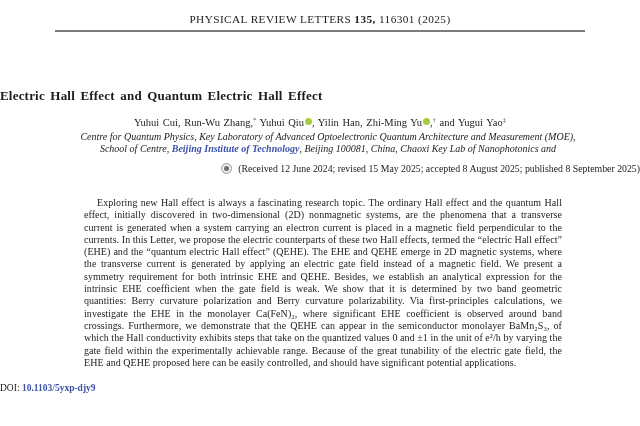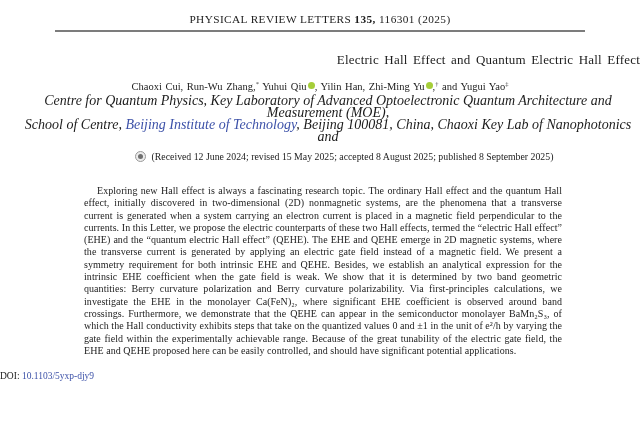--- a/index.html
+++ b/index.html
@@ -29,24 +29,24 @@
     white-space: nowrap;
   }
   .journal-header .vol { font-weight: bold; }
   .header-rule {
     height: 2px;
     background: #7c7c7c;
     margin: 5px 55px 0 55px;
   }
   
   .paper-title {
-    margin-top: 20px;
-    text-align: right;
+    margin-top: 56px;
+    text-align: left;
     font-size: 13px;
-    font-weight: normal;
+    font-weight: bold;
     letter-spacing: 0.2px;
     word-spacing: 2px;
   }
   
   .authors-line {
     margin-top: 13px;
     text-align: center;
     font-size: 10.5px;
     word-spacing: 1px;
   }
@@ -64,29 +64,29 @@
     border-radius: 50%;
     background: #a6ce39;
     vertical-align: 1px;
     margin-left: 1px;
   }
   
   .affiliations {
     margin-top: 3px;
     text-align: center;
     font-style: italic;
-    font-size: 14px;
+    font-size: 10px;
     line-height: 12px;
     padding-left: 16px;
   }
-  .link { color: #3c51a8; }
+  .link { color: #3c51a8; font-weight: bold; }
   
   .received-line {
     margin-top: 8px;
-    text-align: center;
+    text-align: right;
     font-size: 9.8px;
     white-space: nowrap;
     padding-left: 48px;
   }
   .crossmark {
     display: inline-block;
     width: 11px;
     height: 11px;
     border-radius: 50%;
     background: #ececec;
@@ -131,21 +131,21 @@
   <div class="journal-header">
     <span>PHYSICAL REVIEW LETTERS</span>
     <span class="vol">135,</span>
     <span>116301 (2025)</span>
   </div>
 
   <div class="header-rule"></div>
 
   <div class="paper-title">Electric Hall Effect and Quantum Electric Hall Effect</div>
 
-  <div class="authors-line"><span>Chaoxi Cui, Run-Wu Zhang,</span><span class="sup">*</span><span> Yuhui Qiu</span><span class="orcid"></span><span>, Yilin Han, Zhi-Ming Yu</span><span class="orcid"></span><span>,</span><span class="sup">†</span><span> and Yugui Yao</span><span class="sup">‡</span></div>
+  <div class="authors-line"><span>Yuhui Cui, Run-Wu Zhang,</span><span class="sup">*</span><span> Yuhui Qiu</span><span class="orcid"></span><span>, Yilin Han, Zhi-Ming Yu</span><span class="orcid"></span><span>,</span><span class="sup">†</span><span> and Yugui Yao</span><span class="sup">‡</span></div>
 
   <div class="affiliations">
     <div><span>Centre for Quantum Physics, Key Laboratory of Advanced Optoelectronic Quantum Architecture and Measurement (MOE),</span></div>
     <div><span>School of Centre, </span><span class="link">Beijing Institute of Technology</span><span>, Beijing 100081, China, Chaoxi Key Lab of Nanophotonics and</span></div>
   </div>
 
   <div class="received-line">
     <span class="crossmark"></span><span>(Received 12 June 2024; revised 15 May 2025; accepted 8 August 2025; published 8 September 2025)</span>
   </div>
 

